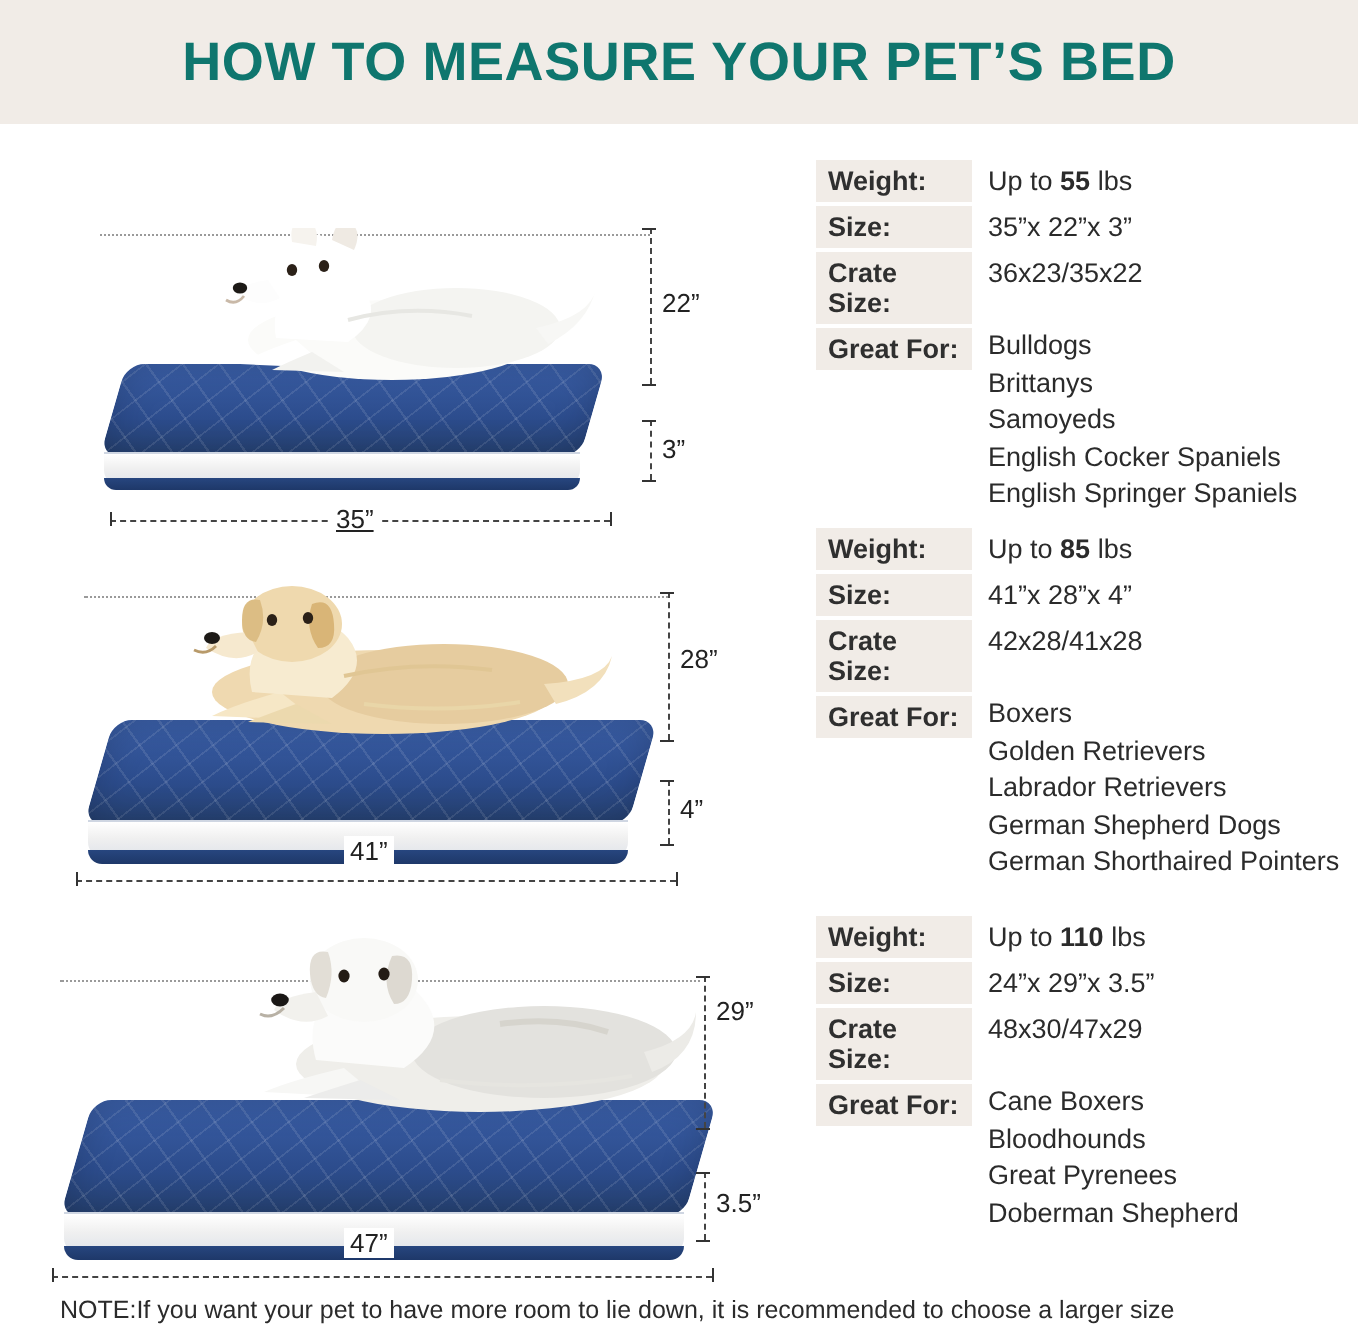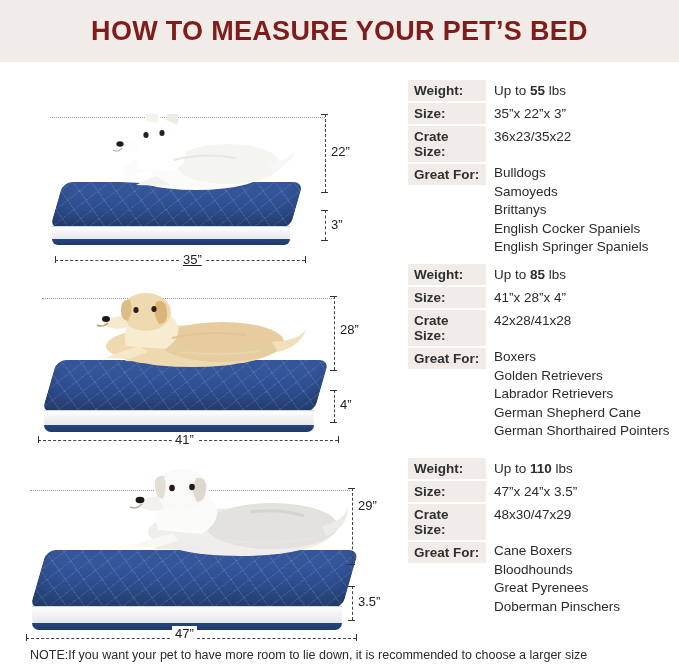--- a/index.html
+++ b/index.html
@@ -17,21 +17,21 @@
   .banner {
     height: 62px;
     background: #f1ece7;
     display: flex;
     align-items: center;
     justify-content: center;
   }
   .banner-title {
     font-size: 27px;
     font-weight: bold;
-    color: #7f1d1d;
+    color: #0f766e;
     letter-spacing: 0.3px;
     text-align: center;
   }
   .sections {
     position: relative;
   }
   .section {
     position: relative;
     height: 190px;
   }
@@ -209,21 +209,21 @@
       <div class="dim-label" style="left:328px; top:82px;">22”</div>
 
       <div class="dim-line-v" style="left:325px; top:148px; height:30px;"></div>
       <div class="tick-h" style="left:321px; top:148px;"></div>
       <div class="tick-h" style="left:321px; top:178px;"></div>
       <div class="dim-label" style="left:328px; top:155px;">3”</div>
 
       <div class="dim-line-h" style="left:55px; top:198px; width:250px;"></div>
       <div class="tick-v" style="left:55px; top:194px;"></div>
       <div class="tick-v" style="left:305px; top:194px;"></div>
-      <div class="dim-label" style="left:180px; top:190px;text-decoration:underline;">35”</div>
+      <div class="dim-label" style="left:165px; top:190px;text-decoration:underline;">35”</div>
     </div>
 
     <div class="spec-area" style="left:408px; top:18px;">
       <div class="spec-row">
         <div class="spec-label">Weight:</div>
         <div class="spec-val">
           <span>Up to </span><span class="num">55</span><span> lbs</span>
         </div>
       </div>
       <div class="spec-row">
@@ -231,22 +231,22 @@
         <div class="spec-val">35”x 22”x 3”</div>
       </div>
       <div class="spec-row">
         <div class="spec-label">Crate Size:</div>
         <div class="spec-val">36x23/35x22</div>
       </div>
       <div class="spec-row">
         <div class="spec-label">Great For:</div>
         <div class="breed-list">
           <div class="breed">Bulldogs</div>
+          <div class="breed">Brittanys</div>
           <div class="breed">Samoyeds</div>
-          <div class="breed">Brittanys</div>
           <div class="breed">English Cocker Spaniels</div>
           <div class="breed">English Springer Spaniels</div>
         </div>
       </div>
     </div>
   </div>
 
   <div class="section" style="height:188px;">
 
     <div class="bed-area">
@@ -292,21 +292,21 @@
       <div class="dim-label" style="left:337px; top:72px;">28”</div>
 
       <div class="dim-line-v" style="left:334px; top:140px; height:32px;"></div>
       <div class="tick-h" style="left:330px; top:140px;"></div>
       <div class="tick-h" style="left:330px; top:172px;"></div>
       <div class="dim-label" style="left:337px; top:147px;">4”</div>
 
       <div class="dim-line-h" style="left:38px; top:190px; width:300px;"></div>
       <div class="tick-v" style="left:38px; top:186px;"></div>
       <div class="tick-v" style="left:338px; top:186px;"></div>
-      <div class="dim-label" style="left:172px; top:182px;">41”</div>
+      <div class="dim-label" style="left:172px; top:168px;">41”</div>
     </div>
 
     <div class="spec-area" style="left:408px; top:14px;">
       <div class="spec-row">
         <div class="spec-label">Weight:</div>
         <div class="spec-val">
           <span>Up to </span><span class="num">85</span><span> lbs</span>
         </div>
       </div>
       <div class="spec-row">
@@ -316,21 +316,21 @@
       <div class="spec-row">
         <div class="spec-label">Crate Size:</div>
         <div class="spec-val">42x28/41x28</div>
       </div>
       <div class="spec-row">
         <div class="spec-label">Great For:</div>
         <div class="breed-list">
           <div class="breed">Boxers</div>
           <div class="breed">Golden Retrievers</div>
           <div class="breed">Labrador Retrievers</div>
-          <div class="breed">German Shepherd Cane</div>
+          <div class="breed">German Shepherd Dogs</div>
           <div class="breed">German Shorthaired Pointers</div>
         </div>
       </div>
     </div>
   </div>
 
   <div class="section" style="height:200px;">
 
     <div class="bed-area" style="height:200px;">
       <div class="guide" style="left:30px; top:52px; width:320px;"></div>
@@ -375,45 +375,45 @@
       <div class="dim-label" style="left:355px; top:60px;">29”</div>
 
       <div class="dim-line-v" style="left:352px; top:148px; height:34px;"></div>
       <div class="tick-h" style="left:348px; top:148px;"></div>
       <div class="tick-h" style="left:348px; top:182px;"></div>
       <div class="dim-label" style="left:355px; top:156px;">3.5”</div>
 
       <div class="dim-line-h" style="left:26px; top:200px; width:330px;"></div>
       <div class="tick-v" style="left:26px; top:196px;"></div>
       <div class="tick-v" style="left:356px; top:196px;"></div>
-      <div class="dim-label" style="left:172px; top:188px;">47”</div>
+      <div class="dim-label" style="left:172px; top:176px;">47”</div>
     </div>
 
     <div class="spec-area" style="left:408px; top:20px;">
       <div class="spec-row">
         <div class="spec-label">Weight:</div>
         <div class="spec-val">
           <span>Up to </span><span class="num">110</span><span> lbs</span>
         </div>
       </div>
       <div class="spec-row">
         <div class="spec-label">Size:</div>
-        <div class="spec-val">47”x 24”x 3.5”</div>
+        <div class="spec-val">24”x 29”x 3.5”</div>
       </div>
       <div class="spec-row">
         <div class="spec-label">Crate Size:</div>
         <div class="spec-val">48x30/47x29</div>
       </div>
       <div class="spec-row">
         <div class="spec-label">Great For:</div>
         <div class="breed-list">
           <div class="breed">Cane Boxers</div>
           <div class="breed">Bloodhounds</div>
           <div class="breed">Great Pyrenees</div>
-          <div class="breed">Doberman Pinschers</div>
+          <div class="breed">Doberman Shepherd</div>
         </div>
       </div>
     </div>
   </div>
 
 </div>
 
 <div class="note">NOTE:If you want your pet to have more room to lie down, it is recommended to choose a larger size</div>
 
 </body></html>

